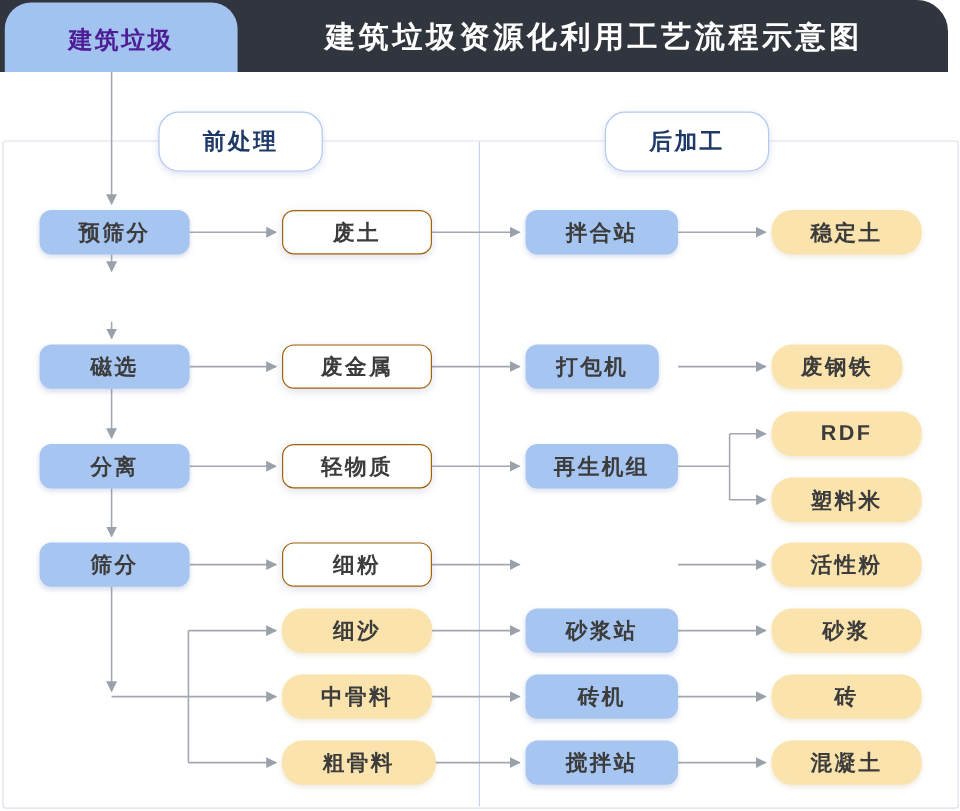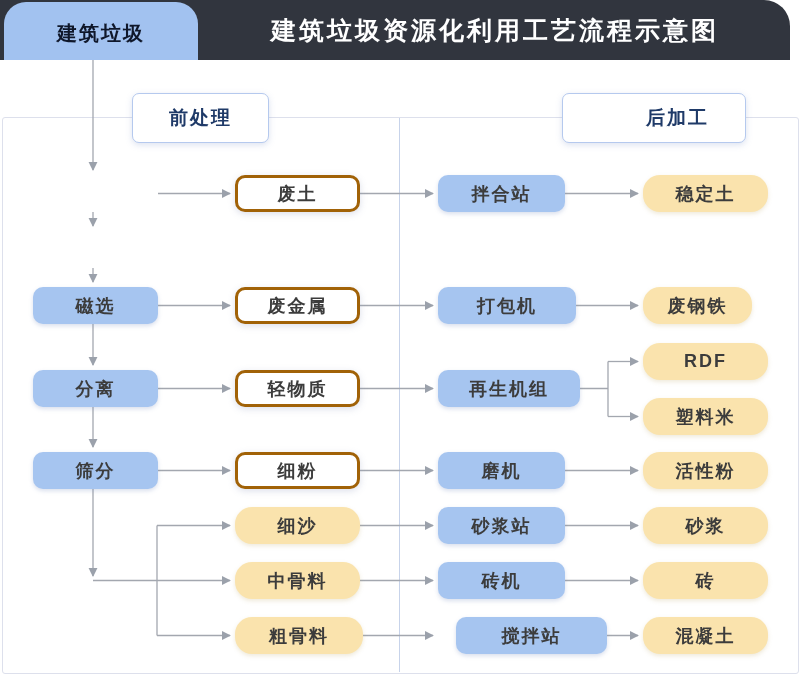--- a/index.html
+++ b/index.html
@@ -10,75 +10,75 @@
   }
   
   .header-bar{
     position:absolute;left:0;top:0;width:790px;height:60px;
     background:#31353e;border-radius:0 26px 0 0;
   }
   .badge{
     position:absolute;left:4px;top:2px;width:194px;height:58px;
     background:#a2c2f0;border-radius:22px 22px 0 0;
     display:flex;align-items:center;justify-content:center;
-    color:#0f172a;font-size:20px;font-weight:bold;letter-spacing:2px;
+    color:#4c1d95;font-size:20px;font-weight:bold;letter-spacing:2px;
     padding-top:4px;box-sizing:border-box;
   }
   .title{
     position:absolute;left:200px;top:0;width:590px;height:60px;
     display:flex;align-items:center;justify-content:center;
     color:#fff;font-size:25px;font-weight:bold;letter-spacing:3px;
   }
   
   .panel{
     position:absolute;left:2px;top:117px;width:795px;height:555px;
     border:1px solid #dde0ec;border-radius:3px;background:#fff;
   }
   .divider{
     position:absolute;left:399px;top:118px;width:1px;height:554px;
     background:#c7d3ea;
   }
   .section-label{
     position:absolute;top:93px;width:135px;height:48px;
-    background:#fff;border:1px solid #b5c9ee;border-radius:7px;
+    background:#fff;border:1px solid #b5c9ee;border-radius:17px;
     box-shadow:0 2px 6px rgba(130,150,200,.28);
     display:flex;align-items:center;justify-content:center;
     color:#1f3a68;font-size:19px;font-weight:bold;letter-spacing:2px;
     z-index:4;
   }
   
   .wires{position:absolute;left:0;top:0;z-index:2;}
   .wire{stroke:#a3a7af;stroke-width:1.3;fill:none;}
   
   .box{
     position:absolute;height:37px;border-radius:10px;z-index:3;
     display:flex;align-items:center;justify-content:center;
     font-size:18px;font-weight:600;color:#3c3c3c;letter-spacing:2px;
     box-sizing:border-box;
   }
   .box.blue{background:#a6c5f0;box-shadow:0 2px 4px rgba(120,140,190,.28);}
   .box.yellow{background:#fae3ad;box-shadow:0 2px 4px rgba(190,170,110,.25);border-radius:17px;}
-  .box.white{background:#fff;border:3px solid #a16207;box-shadow:0 2px 7px rgba(140,150,185,.30);}
+  .box.white{background:#fff;border:1px solid #a16207;box-shadow:0 2px 7px rgba(140,150,185,.30);}
 </style>
 </head>
 <body>
 
 <div class="stage">
 
   <div class="header-bar"></div>
   <div class="badge">
     <span>建筑垃圾</span>
   </div>
   <div class="title">建筑垃圾资源化利用工艺流程示意图</div>
 
   <div class="panel"></div>
   <div class="divider"></div>
 
   <div class="section-label" style="left:132px;">前处理</div>
-  <div class="section-label" style="left:562px;padding-left:47px;">后加工</div>
+  <div class="section-label" style="left:504px;">后加工</div>
 
   <svg class="wires" width="800" height="676">
     <defs>
       <marker id="arr" viewBox="0 0 10 10" refX="9" refY="5" markerWidth="7" markerHeight="7" orient="auto">
         <path d="M0,0 L10,5 L0,10 Z" fill="#9ba1ab"></path>
       </marker>
     </defs>
 
     <path class="wire" marker-end="url(#arr)" d="M93,60 V170"></path>
     <path class="wire" marker-end="url(#arr)" d="M93,212 V226"></path>
@@ -111,39 +111,39 @@
     <path class="wire" marker-end="url(#arr)" d="M565,525.5 H638"></path>
     <path class="wire" marker-end="url(#arr)" d="M565,580.5 H638"></path>
     <path class="wire" marker-end="url(#arr)" d="M565,635.5 H638"></path>
 
     <path class="wire" d="M565,388.5 H608"></path>
     <path class="wire" d="M608,361.5 V416.5"></path>
     <path class="wire" marker-end="url(#arr)" d="M608,361.5 H638"></path>
     <path class="wire" marker-end="url(#arr)" d="M608,416.5 H638"></path>
   </svg>
 
+  <div class="box blue" style="left:33px;top:175px;width:125px">预筛分</div>
   <div class="box blue" style="left:33px;top:287px;width:125px">磁选</div>
   <div class="box blue" style="left:33px;top:370px;width:125px">分离</div>
   <div class="box blue" style="left:33px;top:452px;width:125px">筛分</div>
 
   <div class="box white" style="left:235px;top:175px;width:125px">废土</div>
   <div class="box white" style="left:235px;top:287px;width:125px">废金属</div>
   <div class="box white" style="left:235px;top:370px;width:125px">轻物质</div>
   <div class="box white" style="left:235px;top:452px;width:125px">细粉</div>
   <div class="box yellow" style="left:235px;top:507px;width:125px">细沙</div>
   <div class="box yellow" style="left:235px;top:562px;width:125px">中骨料</div>
   <div class="box yellow" style="left:235px;top:617px;width:128px">粗骨料</div>
 
   <div class="box blue" style="left:438px;top:175px;width:127px">拌合站</div>
-  <div class="box blue" style="left:438px;top:287px;width:138px">打包机</div>
-  <div class="box blue" style="left:438px;top:370px;width:142px">再生机组</div>
-  <div class="box blue" style="left:438px;top:452px;width:127px">磨机</div>
+  <div class="box blue" style="left:438px;top:287px;width:111px">打包机</div>
+  <div class="box blue" style="left:438px;top:370px;width:127px">再生机组</div>
   <div class="box blue" style="left:438px;top:507px;width:127px">砂浆站</div>
   <div class="box blue" style="left:438px;top:562px;width:127px">砖机</div>
-  <div class="box blue" style="left:456px;top:617px;width:151px">搅拌站</div>
+  <div class="box blue" style="left:438px;top:617px;width:127px">搅拌站</div>
 
   <div class="box yellow" style="left:643px;top:175px;width:125px">稳定土</div>
   <div class="box yellow" style="left:643px;top:287px;width:109px">废钢铁</div>
   <div class="box yellow" style="left:643px;top:343px;width:125px">RDF</div>
   <div class="box yellow" style="left:643px;top:398px;width:125px">塑料米</div>
   <div class="box yellow" style="left:643px;top:452px;width:125px">活性粉</div>
   <div class="box yellow" style="left:643px;top:507px;width:125px">砂浆</div>
   <div class="box yellow" style="left:643px;top:562px;width:125px">砖</div>
   <div class="box yellow" style="left:643px;top:617px;width:125px">混凝土</div>
 

